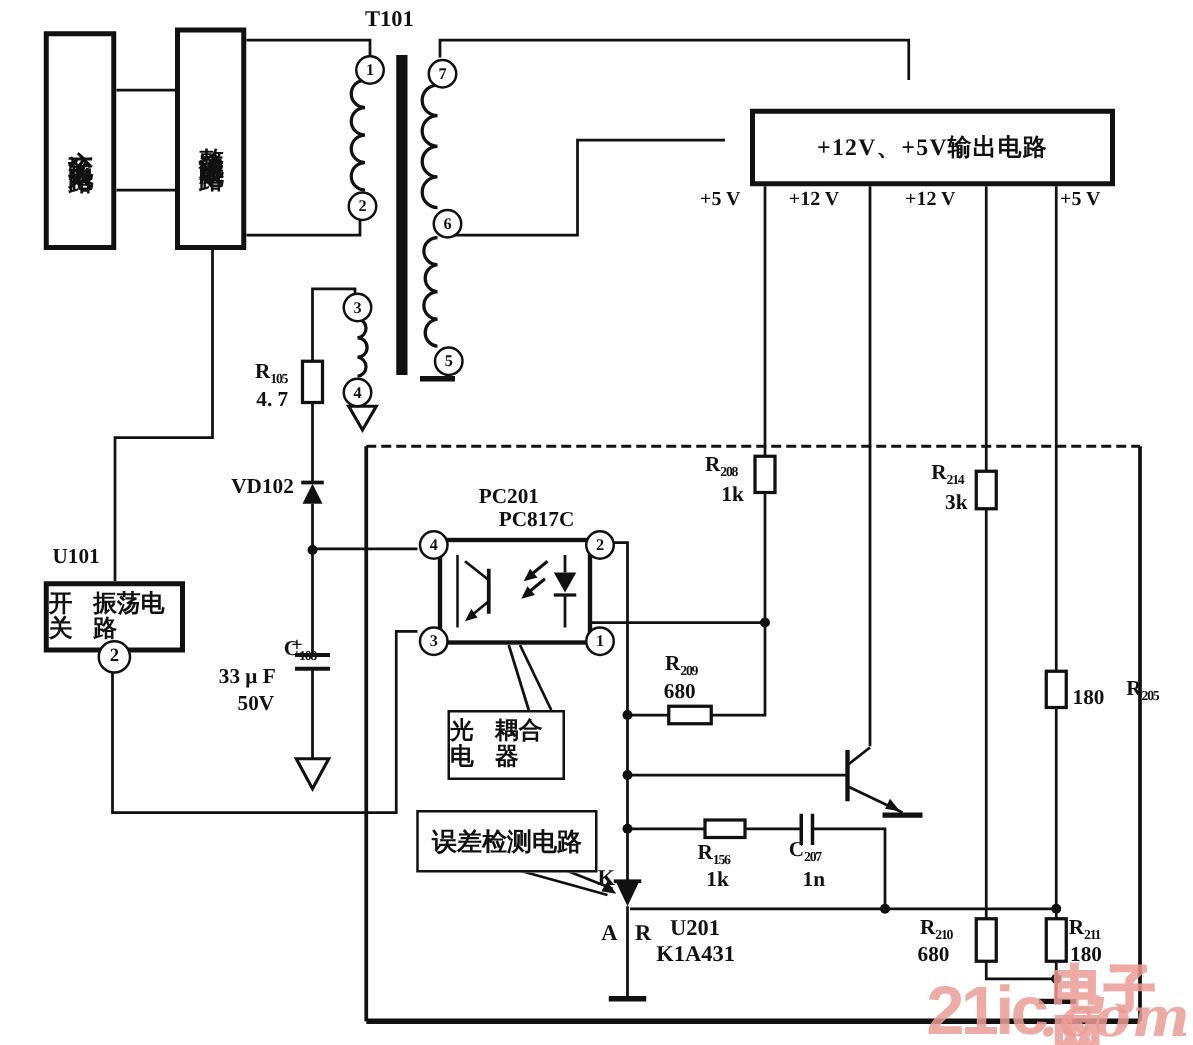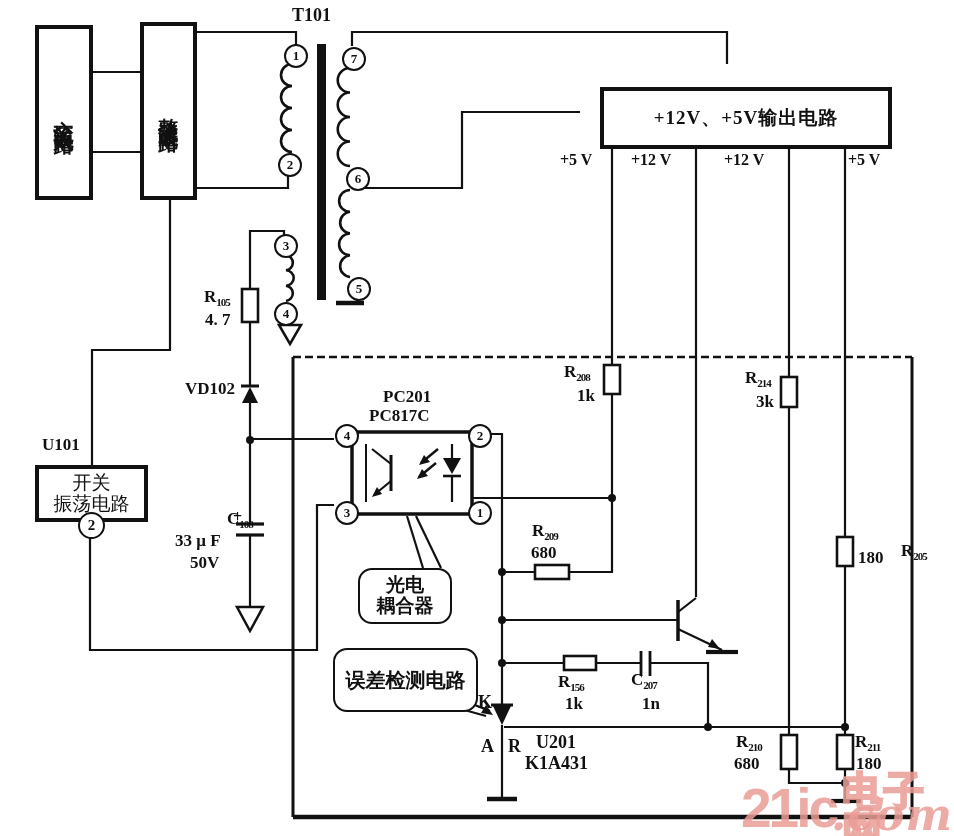--- a/index.html
+++ b/index.html
@@ -11,24 +11,24 @@
   .sm{font-size:16px;}
   .big{font-size:18px;}
   .pin{position:absolute;width:20px;height:20px;border:2px solid #111;border-radius:50%;
        background:#fff;font-weight:bold;font-size:13px;display:flex;align-items:center;
        justify-content:center;z-index:3;}
   .blockbox{position:absolute;border:4px solid #111;background:#fff;display:flex;
             align-items:center;justify-content:center;box-sizing:border-box;z-index:2;}
   .vtext{writing-mode:vertical-rl;text-orientation:upright;font-weight:bold;font-size:20px;
          letter-spacing:3px;line-height:1;}
   .outtitle{font-weight:bold;font-size:19px;letter-spacing:1px;}
-  .u101lines{display:flex;flex-direction:column;align-items:center;gap:1px;
-             font-weight:normal;font-size:19px;line-height:1.05;}
-  .callout{position:absolute;border:2.5px solid #111;border-radius:14px;background:#fff;
-           display:flex;flex-direction:column;align-items:center;justify-content:center;
+  .u101lines{display:flex;align-items:flex-start;gap:1px;
+             font-weight:bold;font-size:19px;line-height:1.05;}
+  .callout{position:absolute;border:2.5px solid #111;border-radius:0;background:#fff;
+           display:flex;flex-direction:row;align-items:center;justify-content:center;
            font-weight:bold;z-index:2;box-sizing:border-box;}
   .ctrl-label{position:absolute;font-weight:bold;font-size:21px;letter-spacing:1px;z-index:2;}
   .wm{position:absolute;z-index:6;opacity:.85;pointer-events:none;}
   .wm-brand{left:741px;top:781px;font-family:"Liberation Sans","DejaVu Sans",sans-serif;
             font-weight:bold;font-size:55px;letter-spacing:-3px;color:#eb9d97;line-height:1;}
   .wm-cn{left:842px;top:772px;font-weight:bold;font-size:40px;letter-spacing:2px;line-height:1;
          color:rgba(235,157,151,0.35);-webkit-text-stroke:2.5px #eb9d97;}
   .wm-com{left:831px;top:793px;font-family:"DejaVu Serif",serif;font-style:italic;
           font-weight:bold;font-size:44px;color:#eb9d97;line-height:1;letter-spacing:1px;}
 </style>
@@ -202,21 +202,21 @@
     <span class="u101lines">
       <span>开关</span>
       <span>振荡电路</span>
     </span>
   </div>
 
   <div class="callout" style="left:358px;top:568px;width:94px;height:56px;font-size:19px;line-height:1.1;">
     <span>光电</span>
     <span>耦合器</span>
   </div>
-  <div class="callout" style="left:333px;top:648px;width:145px;height:64px;font-size:20px;">
+  <div class="callout" style="left:333px;top:648px;width:145px;height:50px;font-size:20px;">
     <span>误差检测电路</span>
   </div>
 
   <span class="pin" style="left:284px;top:44px;">1</span>
   <span class="pin" style="left:278px;top:153px;">2</span>
   <span class="pin" style="left:274px;top:234px;">3</span>
   <span class="pin" style="left:274px;top:302px;">4</span>
   <span class="pin" style="left:342px;top:47px;">7</span>
   <span class="pin" style="left:346px;top:167px;">6</span>
   <span class="pin" style="left:347px;top:277px;">5</span>
@@ -241,21 +241,21 @@
   <span class="lbl" style="left:205px;top:311px;">4. 7</span>
 
   <span class="lbl" style="left:185px;top:380px;">VD102</span>
 
   <span class="lbl" style="left:196px;top:510px;margin-left:31px;"><span>C</span><sub class="sb">108</sub></span>
   <span class="lbl sm" style="left:233px;top:509px;">+</span>
   <span class="lbl" style="left:175px;top:532px;">33 μ F</span>
   <span class="lbl" style="left:190px;top:554px;">50V</span>
 
   <span class="lbl" style="left:383px;top:388px;">PC201</span>
-  <span class="lbl" style="left:369px;top:407px;">PC817C</span>
+  <span class="lbl" style="left:399px;top:407px;">PC817C</span>
 
   <span class="lbl" style="left:564px;top:363px;"><span>R</span><sub class="sb">208</sub></span>
   <span class="lbl" style="left:577px;top:387px;">1k</span>
 
   <span class="lbl" style="left:745px;top:369px;"><span>R</span><sub class="sb">214</sub></span>
   <span class="lbl" style="left:756px;top:393px;">3k</span>
 
   <span class="lbl" style="left:532px;top:522px;"><span>R</span><sub class="sb">209</sub></span>
   <span class="lbl" style="left:531px;top:544px;">680</span>
 

